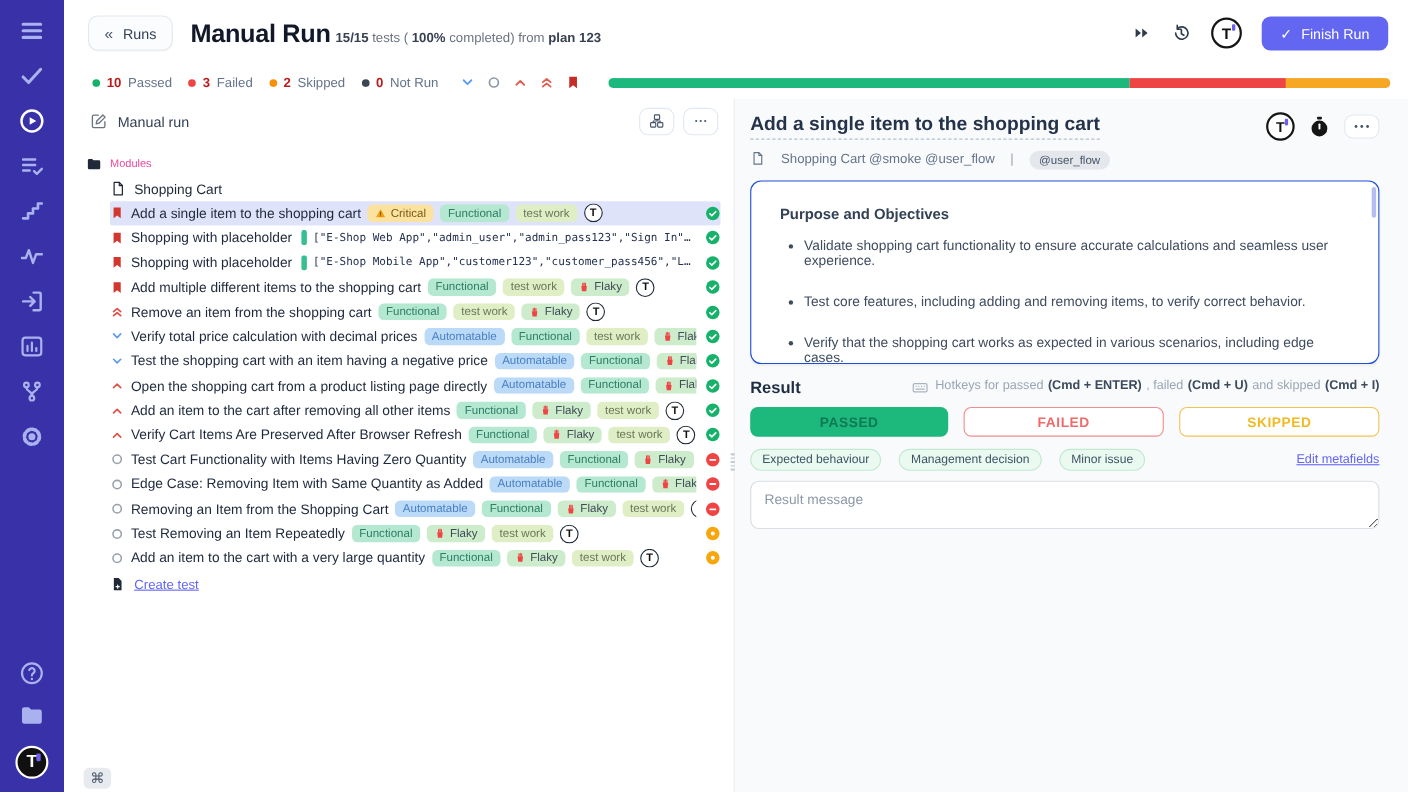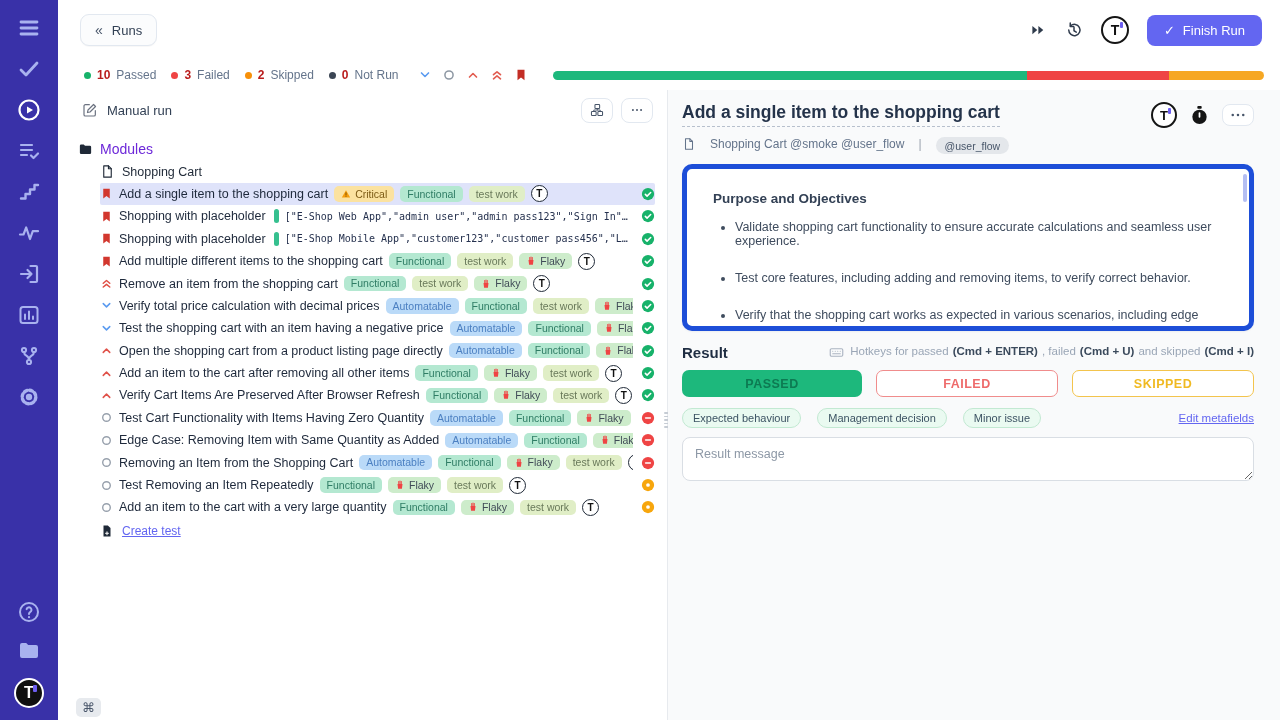--- a/index.html
+++ b/index.html
@@ -48,21 +48,21 @@
   .panel-head{height:40px;display:flex;align-items:center;gap:9px;padding:0 14px 0 24px}
   .ph-edit{width:16px;height:16px;color:#6b7280}
   .ph-title{font-size:13px;color:#334155}
   .ph-actions{margin-left:auto;display:flex;gap:8px}
   .mini-btn{width:32px;height:25px;border:1px solid #e2e8f0;border-radius:8px;background:#fff;color:#475569;
     display:flex;align-items:center;justify-content:center;cursor:pointer}
   .mini-btn svg{width:14px;height:14px}
   .tree{flex:1;padding-top:8px;position:relative;overflow:hidden}
   .trow{display:flex;align-items:center;height:22.4px;margin:0 12px 0 42px;font-size:12.5px;cursor:pointer}
   .trow.selected{background:#dfe3fa;border-radius:2px}
-  .module-row{margin-left:20px;font-size:14px;color:#6d28d9;gap:7px}
+  .module-row{margin-left:20px;font-size:10px;color:#ec4899;gap:7px}
   .suite-row{margin-left:42px;color:#1f2937;gap:7px}
   .ticon{width:15px;height:15px;flex:none;color:#1f2937}
   .picon{width:13px;height:13px;flex:none;margin-right:6px}
   .pi-bookmark{color:#d2372e}.pi-chevrons-up{color:#e04f45}.pi-chevron-up{color:#e0524a}
   .pi-chevron-down{color:#5b9bf0}.pi-circle-o{color:#98a1ad}
   .rowmain{flex:1;min-width:0;display:flex;align-items:center;gap:6px;overflow:hidden;white-space:nowrap}
   .rtitle{color:#1e293b}
   .codebar{width:5px;height:14px;border-radius:2.5px;background:#36c08f;flex:none;margin-left:2px}
   .code{font-family:"DejaVu Sans Mono",monospace;font-size:10px;color:#25314e;overflow:hidden;text-overflow:ellipsis}
   .badge{display:inline-flex;align-items:center;gap:4px;padding:2.5px 7px;border-radius:5px;font-size:10.5px;flex:none;line-height:1}
@@ -88,21 +88,21 @@
   .d-head{display:flex;align-items:flex-start}
   .d-title{font-size:17.5px;font-weight:bold;color:#24334a;border-bottom:1px dashed #b7c0cd;padding-bottom:3px}
   .d-actions{margin-left:auto;display:flex;align-items:center;gap:12px}
   .d-sw{width:21px;height:21px;color:#151515;cursor:pointer}
   .d-more{border:1px solid #e2e8f0;border-radius:8px;background:#fff;width:32px;height:22px;color:#475569;
     display:flex;align-items:center;justify-content:center;cursor:pointer}
   .d-tags{display:flex;gap:14px;margin-top:9px;font-size:12px;color:#64748b}
   .d-tags .ticon{color:#64748b;width:14px;height:14px}
   .tagsep{color:#9aa3af}
   .tagpill{background:#e4e7eb;border-radius:9px;padding:2.5px 9px;font-size:10.5px;color:#475569}
-  .desc-card{background:#fff;border:5px solid #1d4ed8;border-radius:10px;margin-top:10px;height:167px;
+  .desc-card{background:#fff;border:1px solid #1d4ed8;border-radius:10px;margin-top:10px;height:167px;
     padding:2px 26px;position:relative;box-shadow:0 1px 2px rgba(16,24,40,.05);overflow:hidden}
   .desc-card h3{font-size:13.5px;color:#334155;margin:20px 0 0}
   .bullets{margin:14px 0 0;padding-left:22px;font-size:12.5px;color:#3f4c5e}
   .bullets li{margin-bottom:23px;list-style-type:disc}
   .scrollthumb{position:absolute;right:2px;top:5px;width:4px;height:28px;background:#b4bef3;border-radius:2px}
   .result-head{display:flex;align-items:center;margin-top:13px}
   .result-head h2{font-size:15px;margin:0;color:#1f2d42}
   .hotkeys{margin-left:auto;display:flex;align-items:flex-start;gap:4px;font-size:11.5px;color:#9aa6b6;white-space:nowrap}
   .hotkeys b{color:#3b4a5c}
   .hk-icon{width:15px;height:15px;color:#aab4c1;margin-right:2px}
@@ -204,20 +204,28 @@
       <span class="sb-logo">T<i></i></span>
     </div>
 </div>
 
 <div class="main">
   <div class="topbar">
     <button class="btn-runs">
       <span class="chev">«</span>
       <span>Runs</span>
     </button>
+    <div>
+      <span class="h-title">Manual Run</span>
+      <span class="h-meta">
+        <b>15/15</b> <span>tests (</span>
+        <b>100%</b> <span>completed) from</span>
+        <b>plan 123</b>
+      </span>
+    </div>
     <div class="topbar-right">
       <span class="tb-icon" id="ic-ff">
           <svg viewBox="0 0 24 24" width="100%" height="100%" fill="none" stroke="currentColor" stroke-width="2" stroke-linecap="round" stroke-linejoin="round">
             <path d="M4.5 6.5L11 12l-6.5 5.5zM12.5 6.5L19 12l-6.5 5.5z" fill="currentColor" stroke="none"></path>
           </svg>
         </span>
       <span class="tb-icon" id="ic-retry">
           <svg viewBox="0 0 24 24" width="100%" height="100%" fill="none" stroke="currentColor" stroke-width="2" stroke-linecap="round" stroke-linejoin="round">
             <path d="M5 12a7.5 7.5 0 1 0 2.4-5.5"></path>
             <path d="M7 2.8v4.6h4.6"></path>

